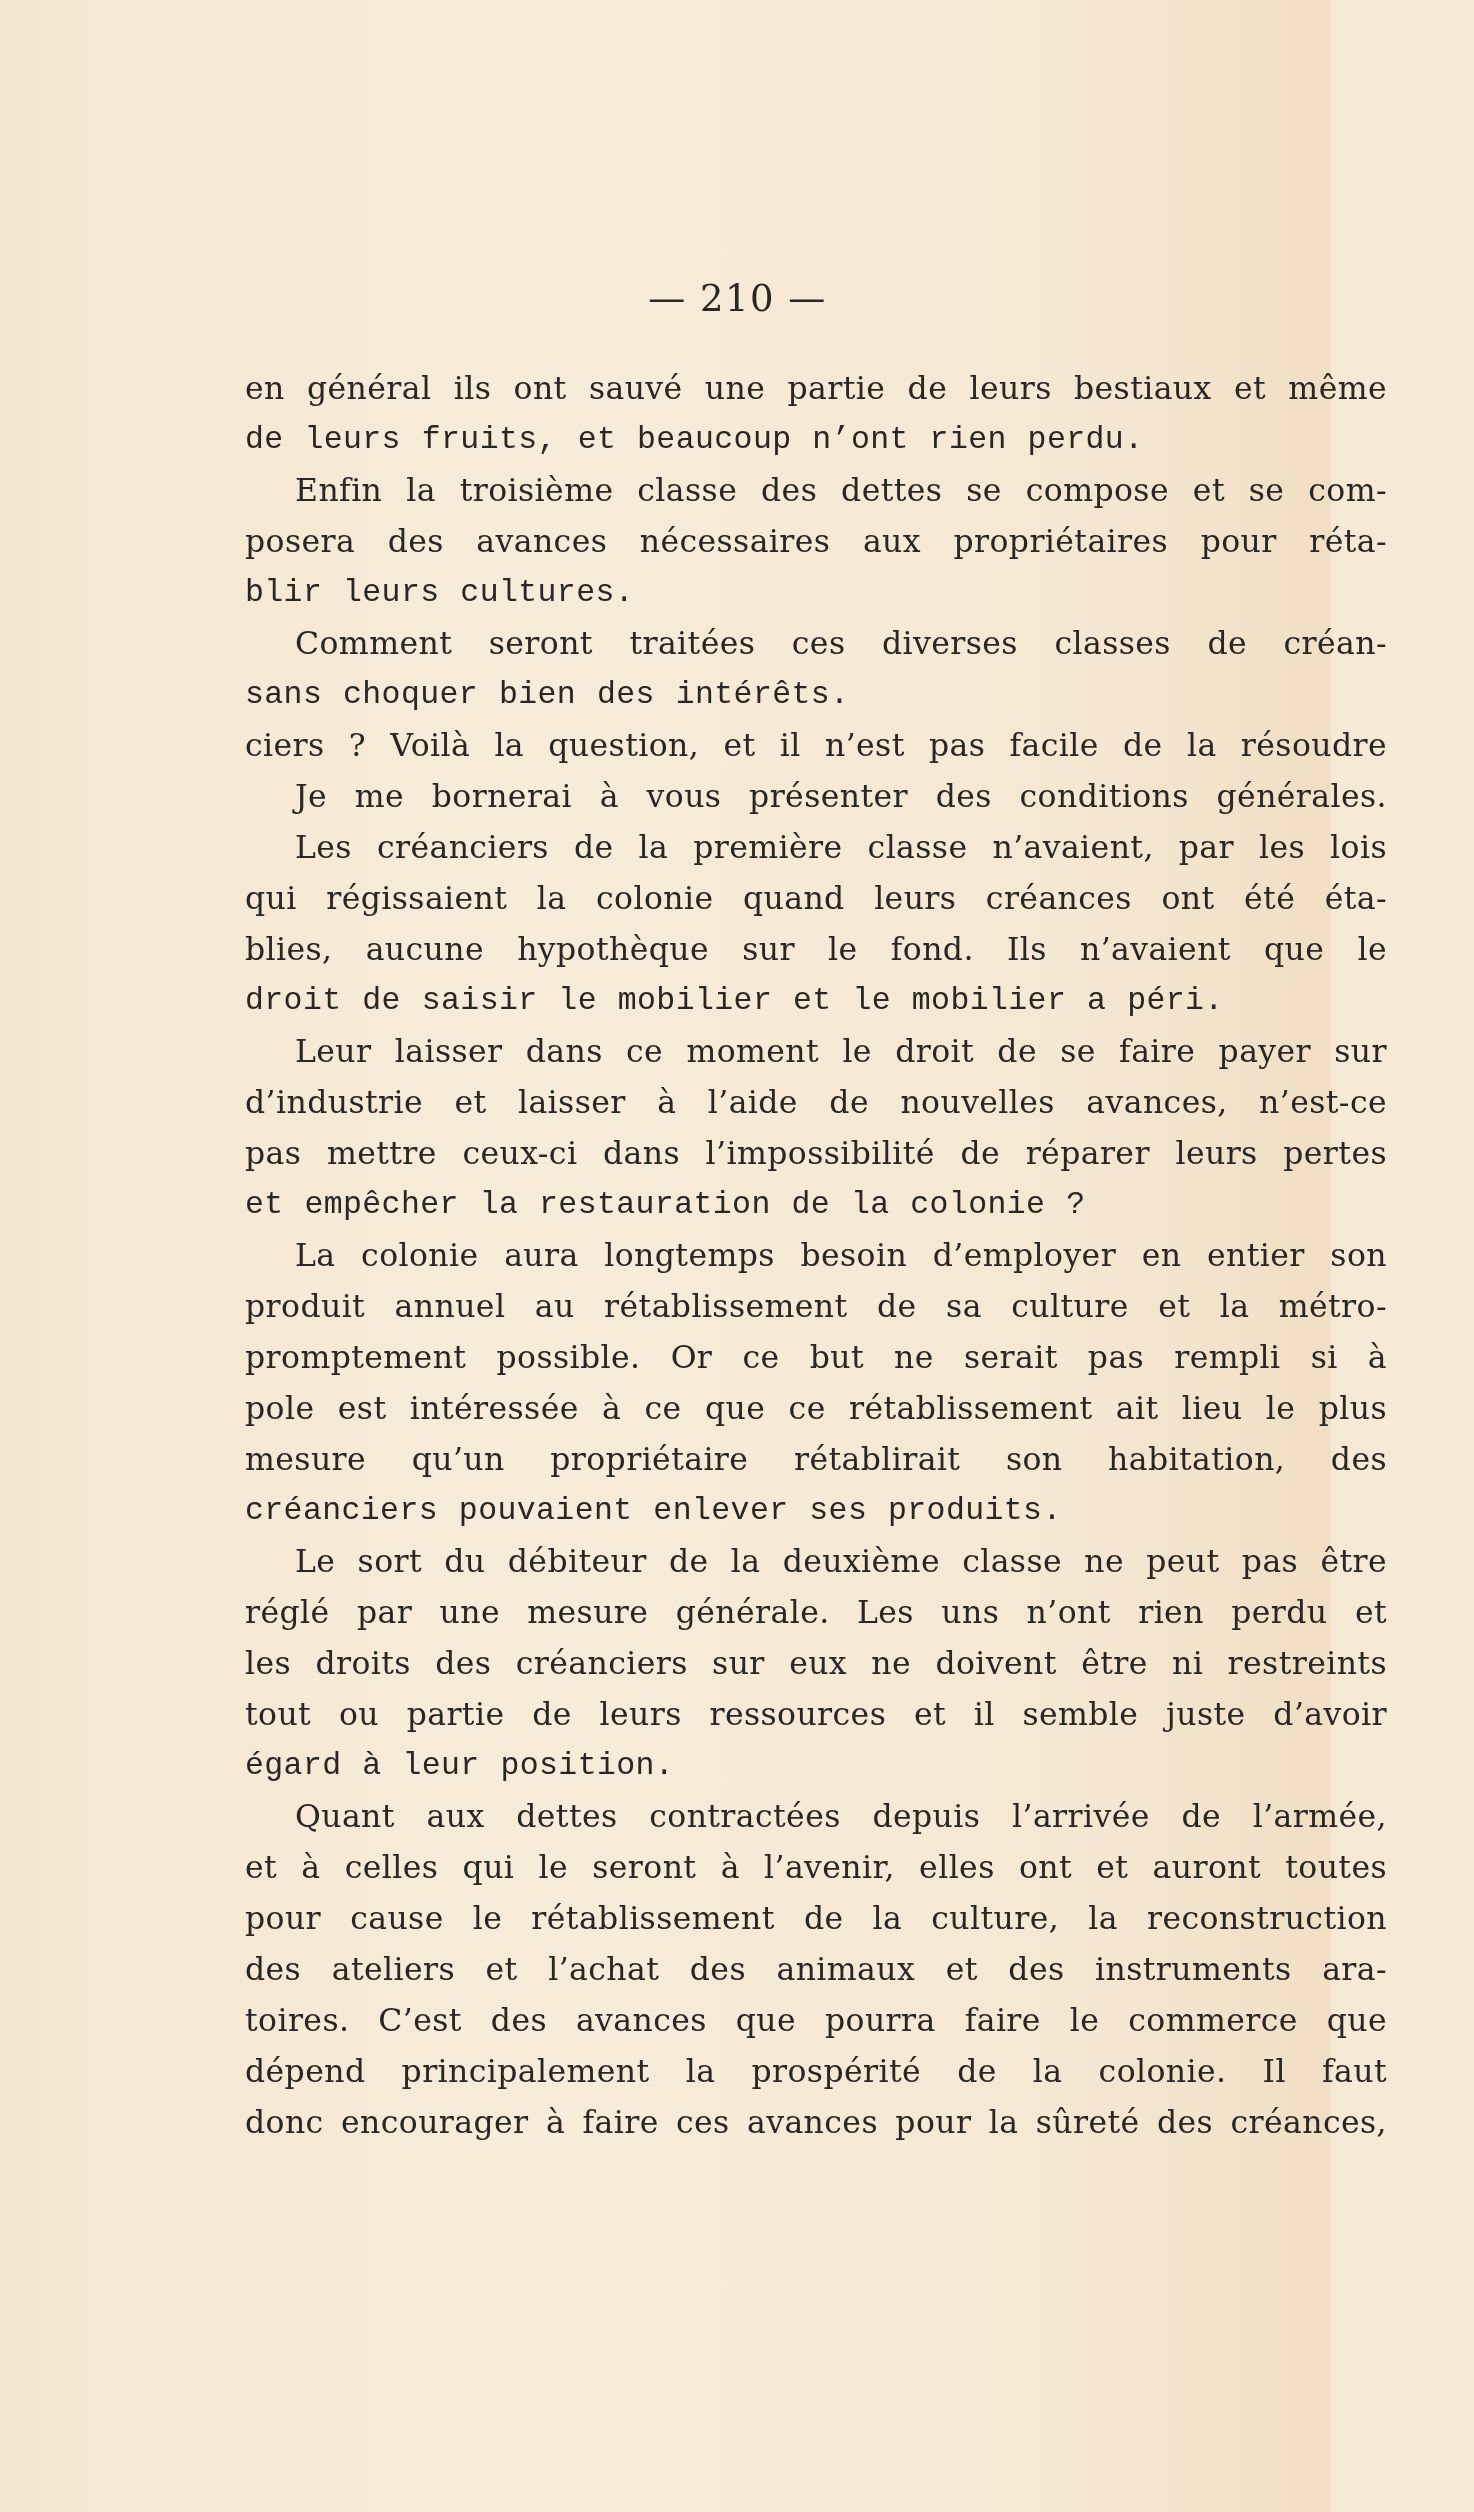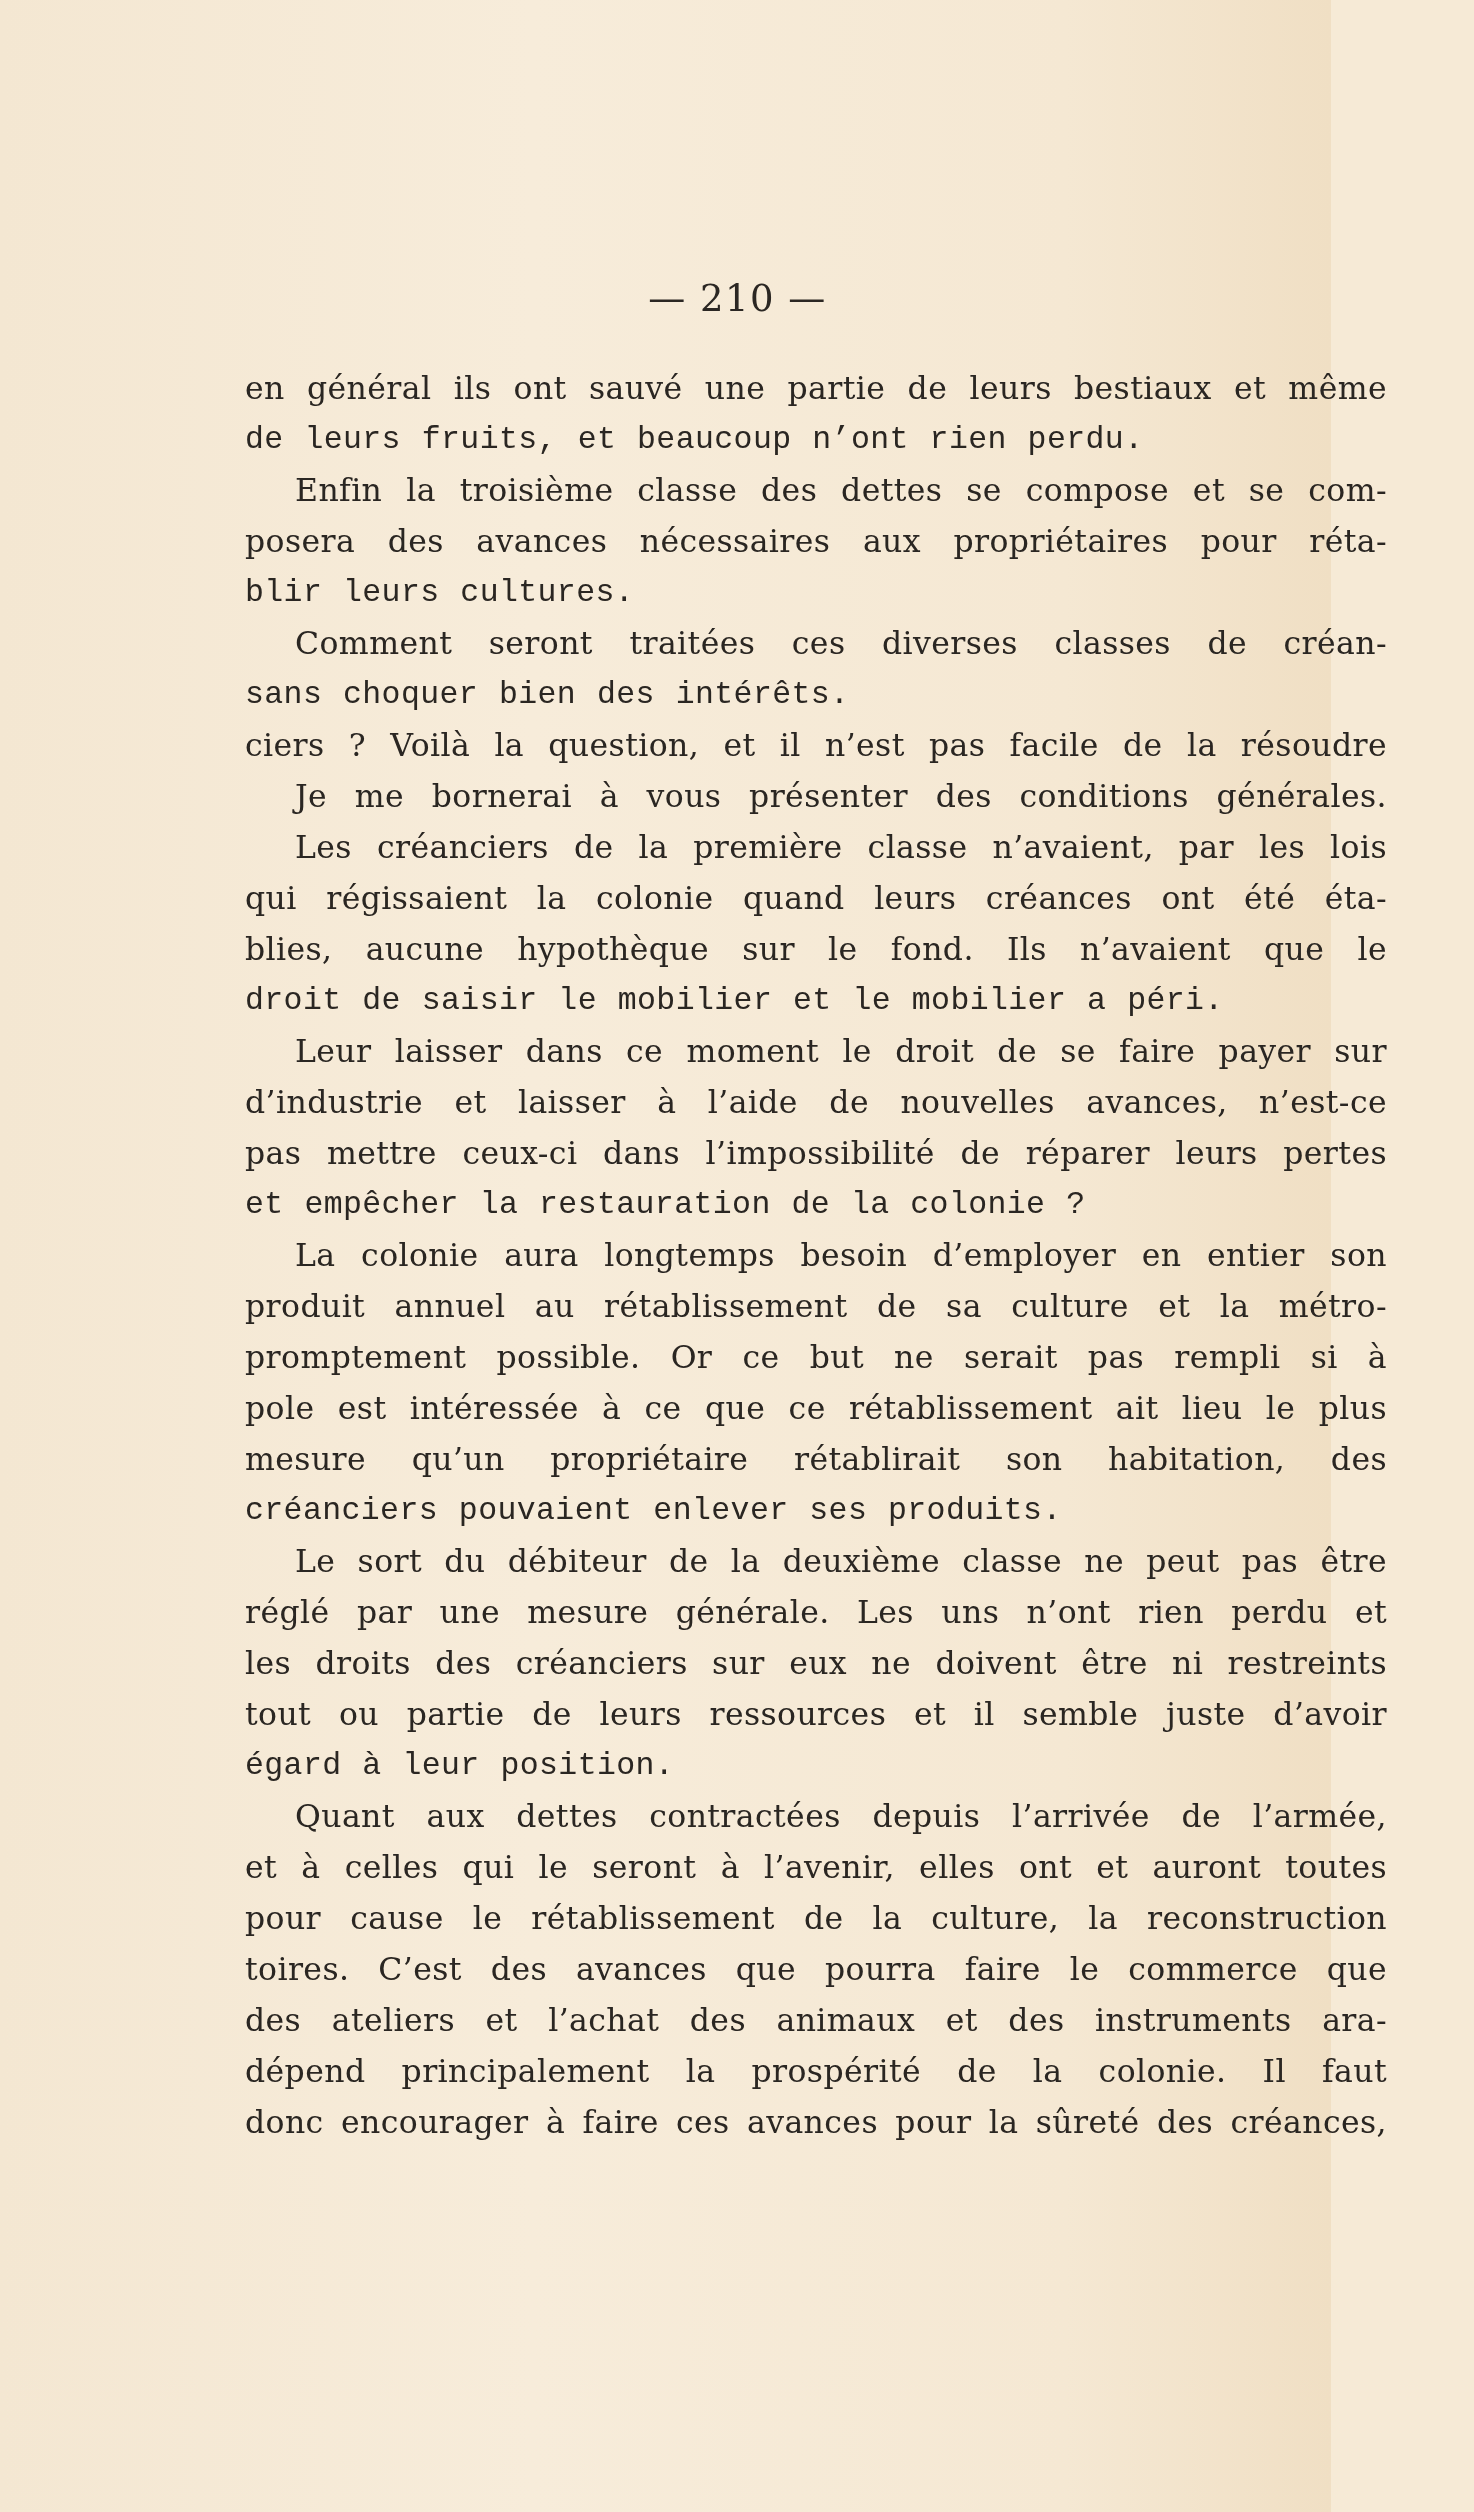--- a/index.html
+++ b/index.html
@@ -89,19 +89,19 @@
     <span class="line">mesure qu’un propriétaire rétablirait son habitation, des</span>
     <span class="line last">créanciers pouvaient enlever ses produits.</span>
     <span class="line indent">Le sort du débiteur de la deuxième classe ne peut pas être</span>
     <span class="line">réglé par une mesure générale. Les uns n’ont rien perdu et</span>
     <span class="line">les droits des créanciers sur eux ne doivent être ni restreints</span>
     <span class="line">tout ou partie de leurs ressources et il semble juste d’avoir</span>
     <span class="line last">égard à leur position.</span>
     <span class="line indent">Quant aux dettes contractées depuis l’arrivée de l’armée,</span>
     <span class="line">et à celles qui le seront à l’avenir, elles ont et auront toutes</span>
     <span class="line">pour cause le rétablissement de la culture, la reconstruction</span>
+    <span class="line">des ateliers et l’achat des animaux et des instruments ara-</span>
     <span class="line">toires. C’est des avances que pourra faire le commerce que</span>
-    <span class="line">des ateliers et l’achat des animaux et des instruments ara-</span>
     <span class="line">dépend principalement la prospérité de la colonie. Il faut</span>
     <span class="line">donc encourager à faire ces avances pour la sûreté des créances,</span>
   </div>
 </div>
 
 
 </body></html>

